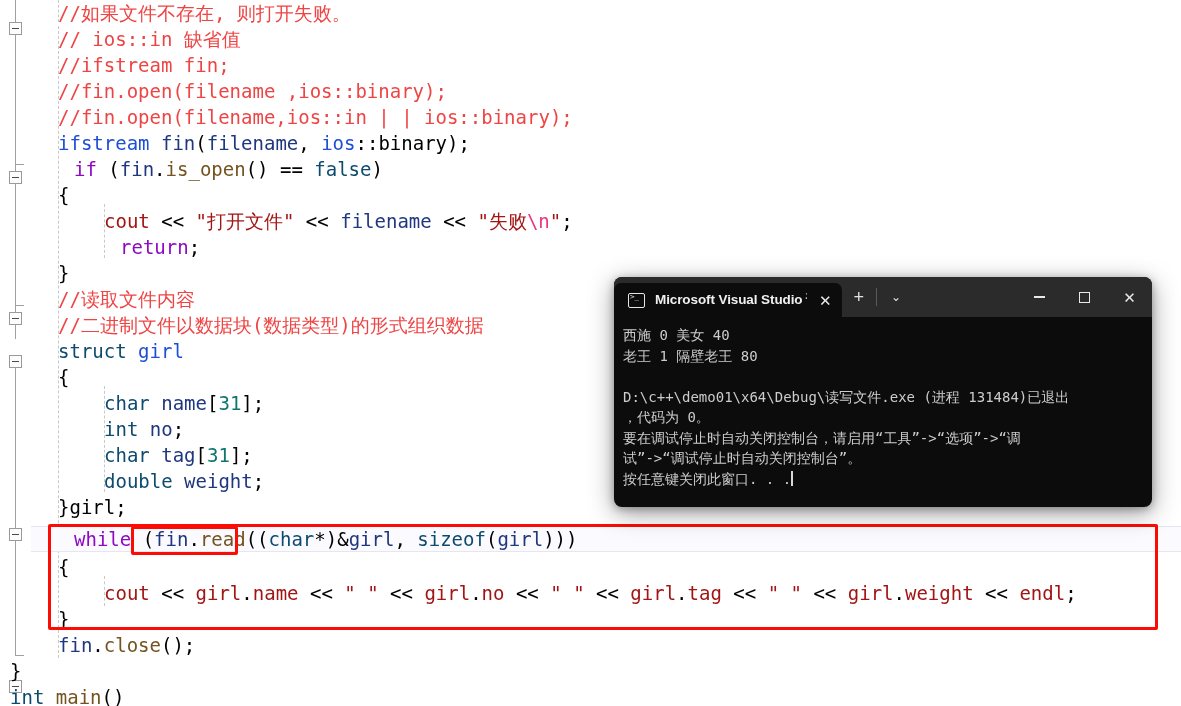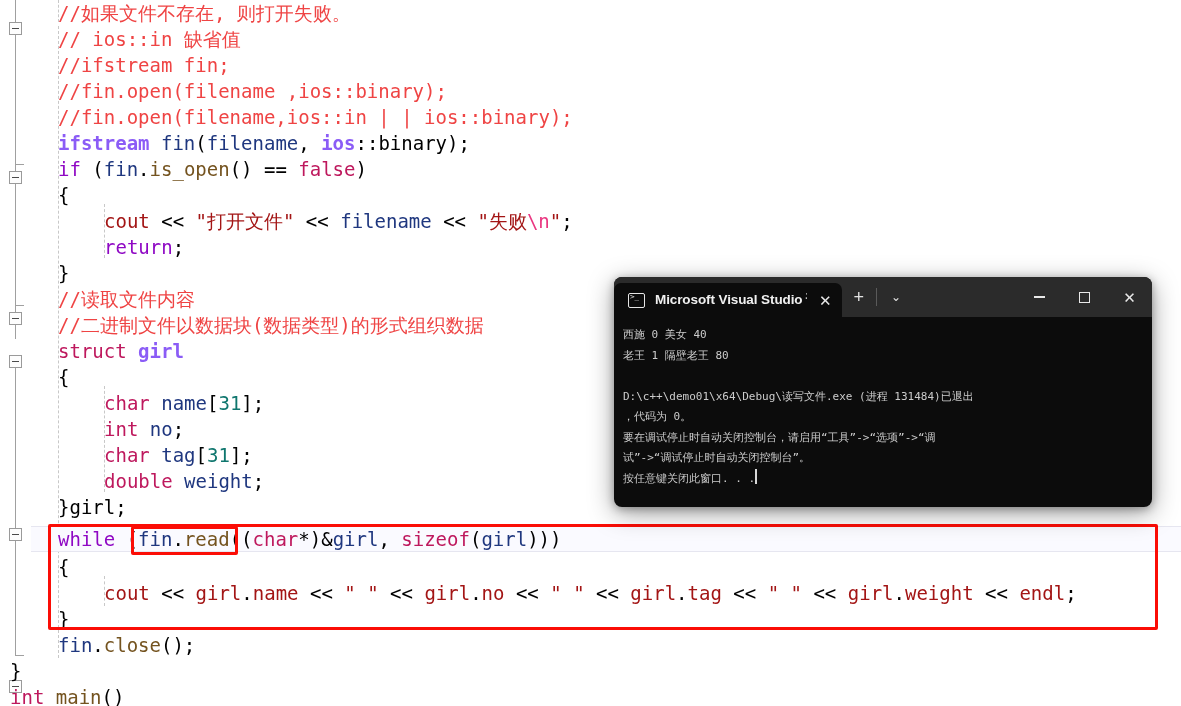--- a/index.html
+++ b/index.html
@@ -75,23 +75,23 @@
     white-space: pre;
     font-family: "DejaVu Sans Mono", "Liberation Mono", monospace;
   }
   .ln {
     position: absolute;
     left: 0;
     height: 26px;
     white-space: pre;
   }
   .cmt  { color: #ef4444; }
-  .kw   { color: #be185d; }
-  .kwp  { color: #8f08c4; }  
-  .typ  { color: #8b5cf6; font-weight: bold; }  
+  .kw   { color: #0c4a6e; }
+  .kwp  { color: #8f08c4; margin-left: 16px; }  
+  .typ  { color: #1d4ed8; }  
   .str  { color: #a31515; }  
   .esc  { color: #ea3680; }  
   .num  { color: #0f766e; }
   .id   { color: #000000; }
   .mem  { color: #74531f; }  
   .var  { color: #1f377f; }  
   .op   { color: #000000; }
   .cout { color: #a31515; }
 
   
@@ -219,21 +219,21 @@
     color: #e8e8e8;
     font-family: "Liberation Sans", sans-serif;
   }
   .win-min-glyph { width: 11px; height: 1.5px; background: #e8e8e8; }
   .win-max-glyph { width: 11px; height: 11px; border: 1.5px solid #e8e8e8; box-sizing: border-box; }
   .win-close-glyph { font-size: 15px; line-height: 1; }
 
   #console-body {
     padding: 8px 0 0 9px;
     color: #cccccc;
-    font-size: 11px;
+    font-size: 14px;
     line-height: 20.5px;
     white-space: pre-wrap;
     font-family: "DejaVu Sans Mono", "Liberation Mono", monospace;
   }
   .cline { white-space: pre; }
   .cblank { height: 20.5px; }
   #caret {
     display: inline-block;
     width: 1.5px;
     height: 15px;

